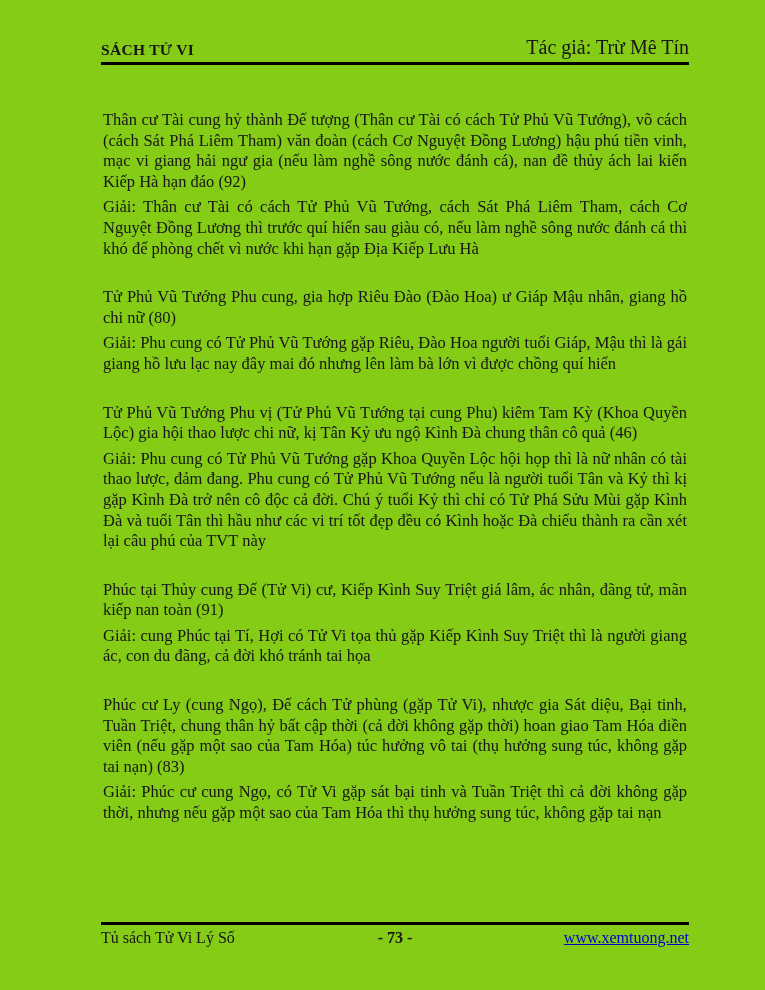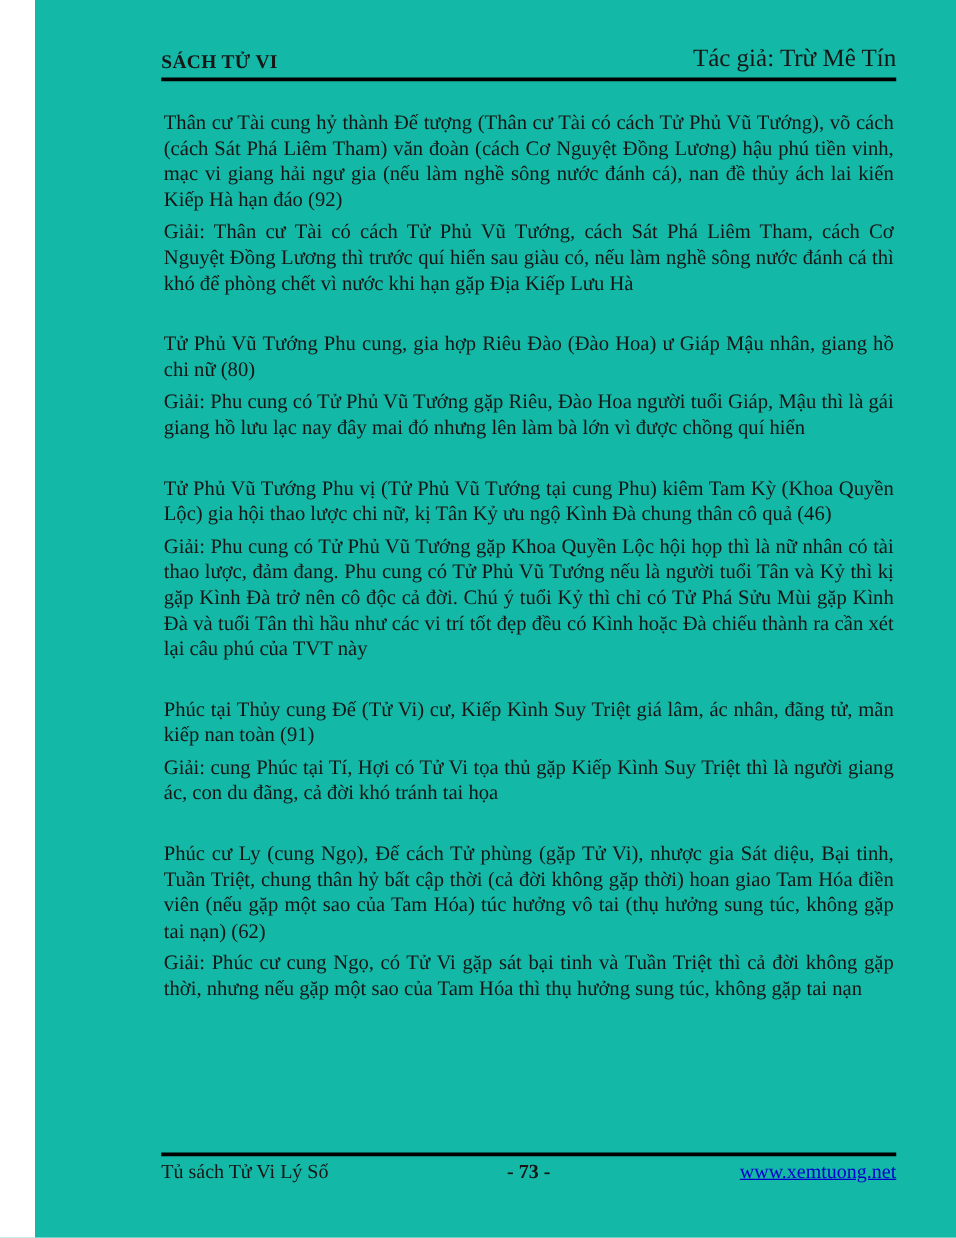--- a/index.html
+++ b/index.html
@@ -11,22 +11,21 @@
     width: 765px;
     height: 990px;
     position: relative;
     font-family: "Liberation Serif", "DejaVu Serif", serif;
     color: #161616;
     overflow: hidden;
   }
   .page {
     position: absolute;
     inset: 0;
-    background: #14b8a6;
-    margin-left: 28px;
+    background: #84cc16;
   }
   
   .page-header {
     position: absolute;
     left: 101px;
     width: 588px;
     top: 36px;
     display: flex;
     justify-content: space-between;
     align-items: flex-end;
@@ -39,21 +38,21 @@
     letter-spacing: 0.3px;
   }
   .header-right {
     font-size: 20px;
   }
   
   .content {
     position: absolute;
     left: 103px;
     width: 584px;
-    top: 88px;
+    top: 110px;
     font-size: 16.5px;
     line-height: 20.6px;
     text-align: justify;
     text-justify: inter-word;
   }
   .content p {
     margin: 0;
   }
   .content p.statement {
     margin-bottom: 5px;
@@ -102,21 +101,21 @@
 
     <p class="statement">Tử Phủ Vũ Tướng Phu cung, gia hợp Riêu Đào (Đào Hoa) ư Giáp Mậu nhân, giang hồ chi nữ (80)</p>
     <p class="explanation">Giải: Phu cung có Tử Phủ Vũ Tướng gặp Riêu, Đào Hoa người tuổi Giáp, Mậu thì là gái giang hồ lưu lạc nay đây mai đó nhưng lên làm bà lớn vì được chồng quí hiển</p>
 
     <p class="statement">Tử Phủ Vũ Tướng Phu vị (Tử Phủ Vũ Tướng tại cung Phu) kiêm Tam Kỳ (Khoa Quyền Lộc) gia hội thao lược chi nữ, kị Tân Kỷ ưu ngộ Kình Đà chung thân cô quả  (46)</p>
     <p class="explanation">Giải: Phu cung có Tử Phủ Vũ Tướng gặp Khoa Quyền Lộc hội họp thì là nữ nhân có tài thao lược, đảm đang.  Phu cung có Tử Phủ Vũ Tướng nếu là người tuổi Tân và Kỷ thì kị gặp Kình Đà trở nên cô độc cả đời. Chú ý tuổi Kỷ thì chỉ có Tử Phá Sửu Mùi gặp Kình Đà và tuổi Tân thì hầu như các vi trí tốt đẹp đều có Kình hoặc Đà chiếu thành ra cần xét lại câu phú của TVT này</p>
 
     <p class="statement">Phúc tại Thủy cung  Đế (Tử Vi) cư, Kiếp Kình Suy Triệt giá lâm, ác nhân,  đãng tử, mãn kiếp nan toàn (91)</p>
     <p class="explanation">Giải: cung Phúc tại Tí, Hợi có Tử Vi tọa thủ gặp Kiếp Kình Suy Triệt thì là người giang ác, con du đãng, cả đời khó tránh tai họa</p>
 
-    <p class="statement">Phúc cư Ly (cung Ngọ), Đế cách Tử phùng (gặp Tử Vi), nhược gia Sát diệu, Bại tinh, Tuần Triệt, chung thân hỷ bất cập thời (cả đời không gặp thời) hoan giao Tam Hóa điền viên (nếu gặp một sao của Tam Hóa) túc hưởng vô tai (thụ hưởng sung túc, không gặp tai nạn) (62)</p>
+    <p class="statement">Phúc cư Ly (cung Ngọ), Đế cách Tử phùng (gặp Tử Vi), nhược gia Sát diệu, Bại tinh, Tuần Triệt, chung thân hỷ bất cập thời (cả đời không gặp thời) hoan giao Tam Hóa điền viên (nếu gặp một sao của Tam Hóa) túc hưởng vô tai (thụ hưởng sung túc, không gặp tai nạn) (83)</p>
     <p class="explanation">Giải: Phúc cư cung Ngọ, có Tử Vi gặp sát bại tinh và Tuần Triệt thì cả đời không gặp thời, nhưng nếu gặp một sao của Tam Hóa thì thụ hưởng sung túc, không gặp tai nạn</p>
 
   </div>
 
   <div class="page-footer">
     <span class="footer-left">Tủ sách Tử Vi Lý Số</span>
     <span class="footer-center">- 73 -</span>
     <span class="footer-right">
       <a class="footer-link">www.xemtuong.net</a>
     </span>

